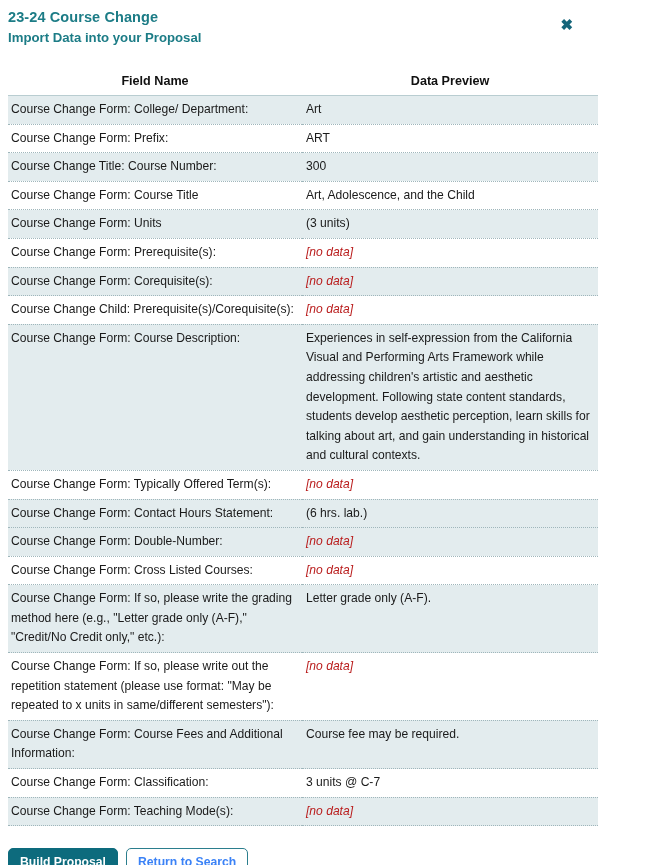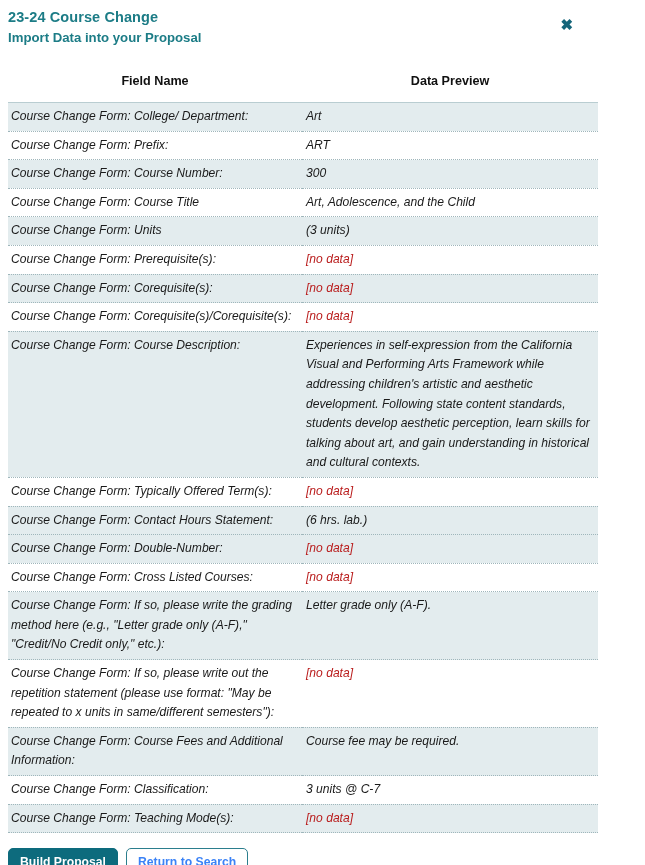--- a/index.html
+++ b/index.html
@@ -74,33 +74,32 @@
   }
 
   table.preview col.c-field { width: 294px; }
   table.preview col.c-data  { width: 296px; }
 
   table.preview thead th {
     font-size: 12.6px;
     font-weight: bold;
     color: #111111;
     text-align: center;
-    padding: 0 0 14px 0;
+    padding: 0 0 7px 0;
     border-bottom: 1px solid #b9cdd1;
     background: #ffffff;
   }
 
   table.preview tbody td {
     padding: 4px 4px 4px 3px;
     vertical-align: top;
     line-height: 19.6px;
     border-bottom: 1px dotted #9fb6bb;
     word-wrap: break-word;
     overflow-wrap: break-word;
-    font-style: italic;
   }
 
   table.preview tbody td.field { padding-left: 3px; }
   table.preview tbody td.data  { padding-left: 4px; }
 
   table.preview tbody tr.odd td { background: #e3ecee; }
   table.preview tbody tr.even td { background: #ffffff; }
 
   .nodata {
     font-style: italic;
@@ -166,41 +165,41 @@
       <tbody id="tbody">
           <tr class="odd">
             <td class="field">Course Change Form: College/ Department:</td>
             <td class="data">Art</td>
           </tr>
           <tr class="even">
             <td class="field">Course Change Form: Prefix:</td>
             <td class="data">ART</td>
           </tr>
           <tr class="odd">
-            <td class="field">Course Change Form: Course Number:</td>
+            <td class="field">Course Change Title: Course Number:</td>
             <td class="data">300</td>
           </tr>
           <tr class="even">
             <td class="field">Course Change Form: Course Title</td>
             <td class="data">Art, Adolescence, and the Child</td>
           </tr>
           <tr class="odd">
             <td class="field">Course Change Form: Units</td>
             <td class="data">(3 units)</td>
           </tr>
           <tr class="even">
             <td class="field">Course Change Form: Prerequisite(s):</td>
             <td class="data nodata">[no data]</td>
           </tr>
           <tr class="odd">
             <td class="field">Course Change Form: Corequisite(s):</td>
             <td class="data nodata">[no data]</td>
           </tr>
           <tr class="even">
-            <td class="field">Course Change Form: Corequisite(s)/Corequisite(s):</td>
+            <td class="field">Course Change Child: Prerequisite(s)/Corequisite(s):</td>
             <td class="data nodata">[no data]</td>
           </tr>
           <tr class="odd">
             <td class="field">Course Change Form: Course Description:</td>
             <td class="data">Experiences in self-expression from the California Visual and Performing Arts Framework while addressing children's artistic and aesthetic development. Following state content standards, students develop aesthetic perception, learn skills for talking about art, and gain understanding in historical and cultural contexts.</td>
           </tr>
           <tr class="even">
             <td class="field">Course Change Form: Typically Offered Term(s):</td>
             <td class="data nodata">[no data]</td>
           </tr>

